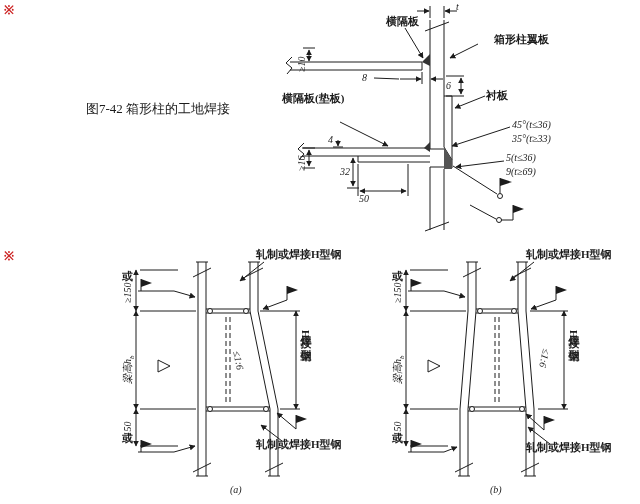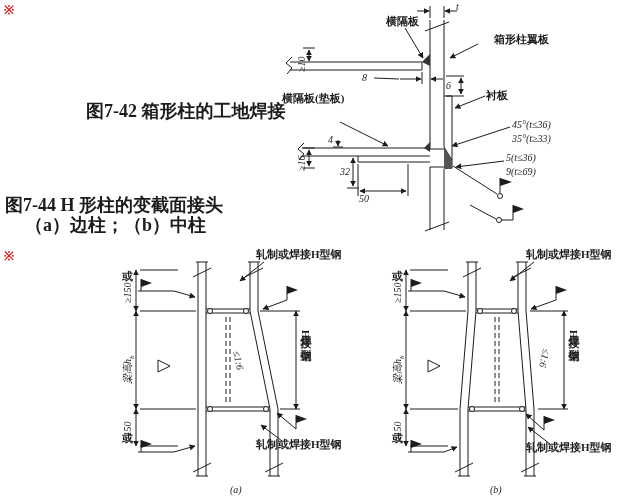--- a/index.html
+++ b/index.html
@@ -1,19 +1,19 @@
 <!DOCTYPE html>
 <html><head>
 <meta charset="utf-8">
 <style>
   html,body{margin:0;padding:0;background:#fff;}
   .stage{position:relative;width:640px;height:504px;background:#fff;overflow:hidden;
          font-family:"Liberation Serif","DejaVu Serif",serif;color:#1c1c1c;}
   .lbl{position:absolute;white-space:nowrap;line-height:1.1;}
-  .cap{font-size:18px;font-weight:bold;}
+  .cap{font-size:13px;font-weight:normal;}
   .cjk{font-size:11px;font-weight:bold;}
   .dim{font-size:10px;font-style:italic;}
   .mark{font-size:12px;color:#cc2222;font-weight:bold;}
   .rot{transform:rotate(-90deg);transform-origin:0 0;}
   .vert{writing-mode:vertical-rl;letter-spacing:2px;}
   .slope-a{transform:rotate(78deg);transform-origin:0 0;}
   .slope-b{transform:rotate(102deg);transform-origin:0 0;}
   svg{position:absolute;left:0;top:0;}
   sub{font-size:7px;}
 </style>
@@ -193,22 +193,20 @@
         <polygon points="544,416 555,420 544,424" fill="#1c1c1c" stroke="none"></polygon>
         <line x1="544" y1="430" x2="526" y2="414" marker-end="url(#arr)"></line>
       </g>
     </g>
   </svg>
 
   <div class="lbl mark" style="left:4px;top:4px">※</div>
   <div class="lbl mark" style="left:4px;top:250px">※</div>
 
   <div class="lbl cap" style="left:86px;top:102px">图7-42 箱形柱的工地焊接</div>
-  <div class="lbl cap" style="left:5px;top:196px">图7-44 H 形柱的变截面接头</div>
-  <div class="lbl cap" style="left:25px;top:216px">（a）边柱；（b）中柱</div>
 
   <div class="lbl cjk" style="left:386px;top:15px">横隔板</div>
   <div class="lbl dim" style="left:456px;top:1px">t</div>
   <div class="lbl cjk" style="left:494px;top:33px">箱形柱翼板</div>
   <div class="lbl dim rot" style="left:296px;top:72px">≥10</div>
   <div class="lbl dim" style="left:362px;top:72px">8</div>
   <div class="lbl dim" style="left:446px;top:80px">6</div>
   <div class="lbl cjk" style="left:486px;top:89px">衬板</div>
   <div class="lbl cjk" style="left:282px;top:92px">横隔板(垫板)</div>
   <div class="lbl dim" style="left:512px;top:119px">45°(t≤36)</div>

